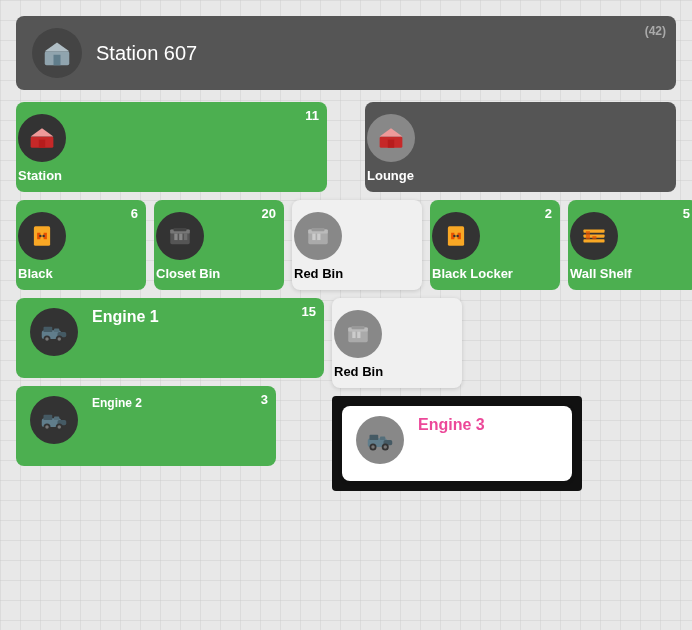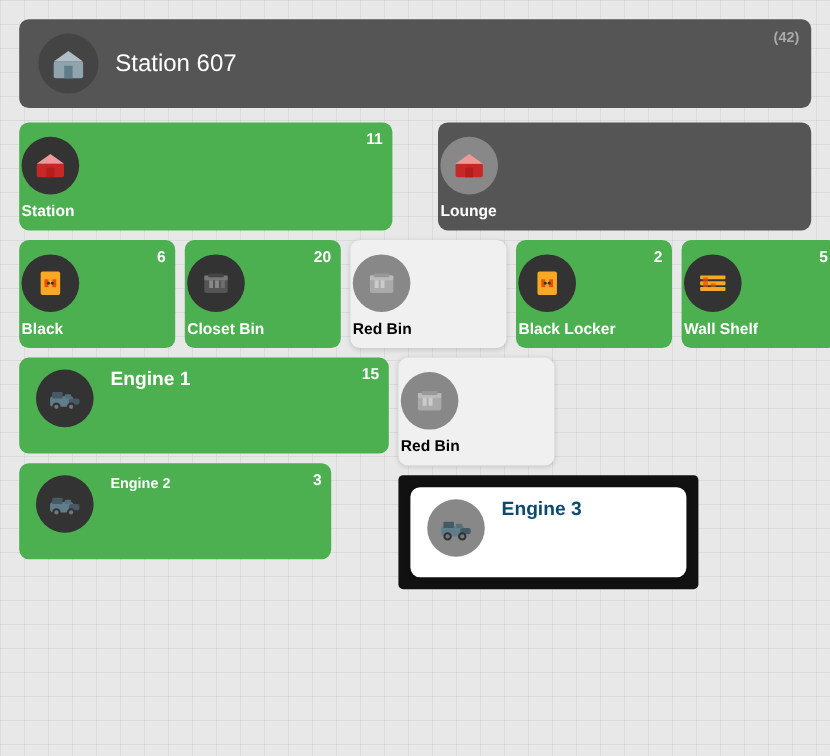--- a/index.html
+++ b/index.html
@@ -293,17 +293,17 @@
             <rect x="2" y="14" width="22" height="10" rx="3" fill="#607d8b"></rect>
             <rect x="20" y="16" width="10" height="6" rx="2" fill="#455a64"></rect>
             <circle cx="8" cy="24" r="4" fill="#333"></circle>
             <circle cx="8" cy="24" r="2" fill="#777"></circle>
             <circle cx="22" cy="24" r="4" fill="#333"></circle>
             <circle cx="22" cy="24" r="2" fill="#777"></circle>
             <rect x="4" y="10" width="10" height="6" rx="1" fill="#455a64"></rect>
             <rect x="16" y="12" width="6" height="4" rx="1" fill="#546e7a"></rect>
           </svg>
         </div>
-        <span class="tile-label" style="font-size:16px; color:#0c4a6e;">Engine 3</span>
+        <span class="tile-label" style="font-size:16px; color:#ec4899;">Engine 3</span>
       </div>
     </div>
   </div>
 </div>
 
 </body></html>

